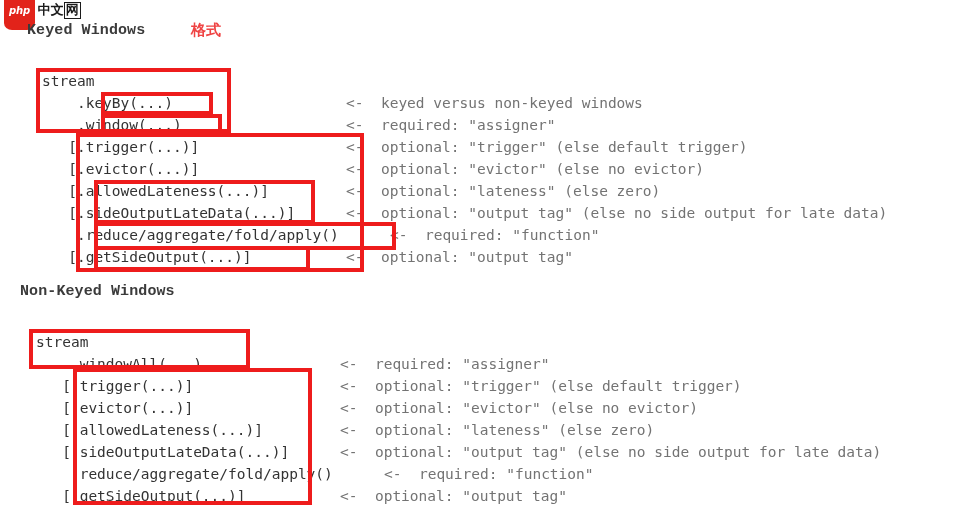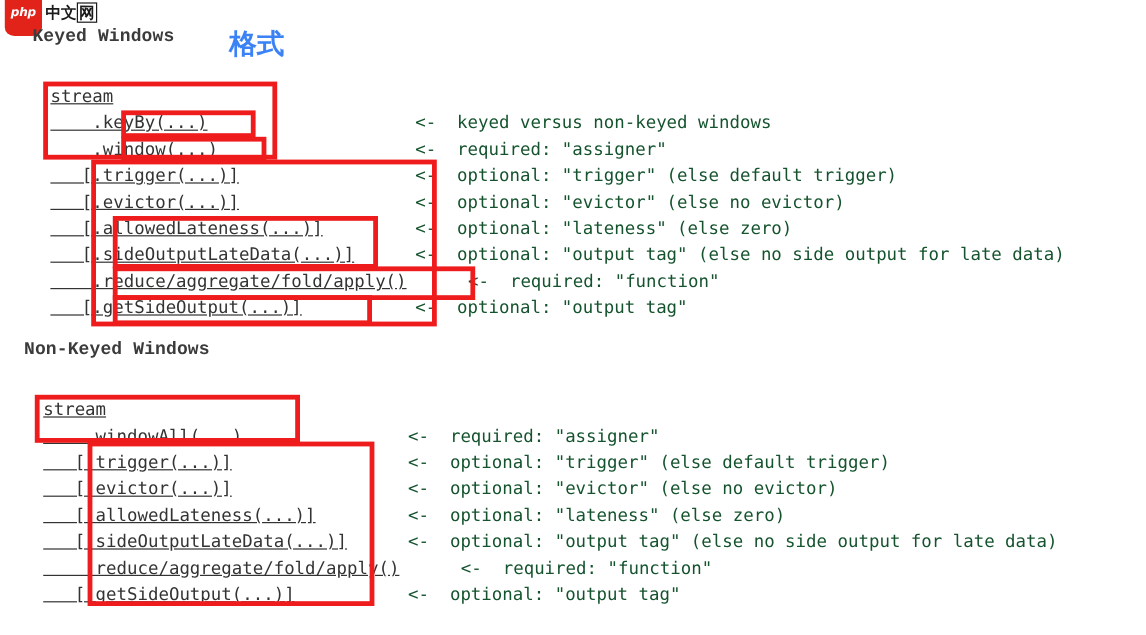--- a/index.html
+++ b/index.html
@@ -34,21 +34,21 @@
     font-family: "DejaVu Sans", sans-serif;
     font-size: 10px;
     font-weight: bold;
     font-style: italic;
     line-height: 14px;
     padding: 12px 5px;
     border-radius: 8px / 7px;
     letter-spacing: -0.2px;
   }
   .logo-text {
-    font-family: Liberation Sans, sans-serif;
+    font-family: Liberation Mono, monospace;
     font-size: 13px;
     font-weight: bold;
     color: #1b1b1b;
     letter-spacing: 0px;
     line-height: 14px;
   }
   .logo-text .boxed {
     border: 1.5px solid #1b1b1b;
     padding: 0 1px;
   }
@@ -64,47 +64,46 @@
     white-space: nowrap;
   }
   .heading.h1 { left: 27px; top: 22px; }
   .heading.h2 { left: 20px; top: 283px; }
 
   .cn-note {
     position: absolute;
     left: 191px;
     top: 21px;
     font-family: "DejaVu Sans", sans-serif;
-    font-size: 23px;
+    font-size: 15px;
     font-weight: bold;
-    color: #3b82f6;
+    color: #ef4444;
     white-space: nowrap;
   }
 
   
   .code-block {
     position: absolute;
     font-family: "DejaVu Sans Mono", monospace;
     font-size: 14.5px;
     line-height: 22px;
     color: #333333;
     white-space: pre;
   }
   .code-block .row {
     height: 22px;
     position: relative;
   }
   .code-block .lhs {
     display: inline-block;
-    text-decoration: underline;
   }
   .code-block .arrow {
     position: absolute;
     white-space: pre;
-    color: #14532d;
+    color: #737373;
   }
   #block-keyed   { left: 42px; top: 70px; }
   #block-nonkeyed{ left: 36px; top: 331px; }
 
   
   .col-arrow   { left: 304px; }
   .col-arrow-f { left: 348px; }
 
   
   .annot {

